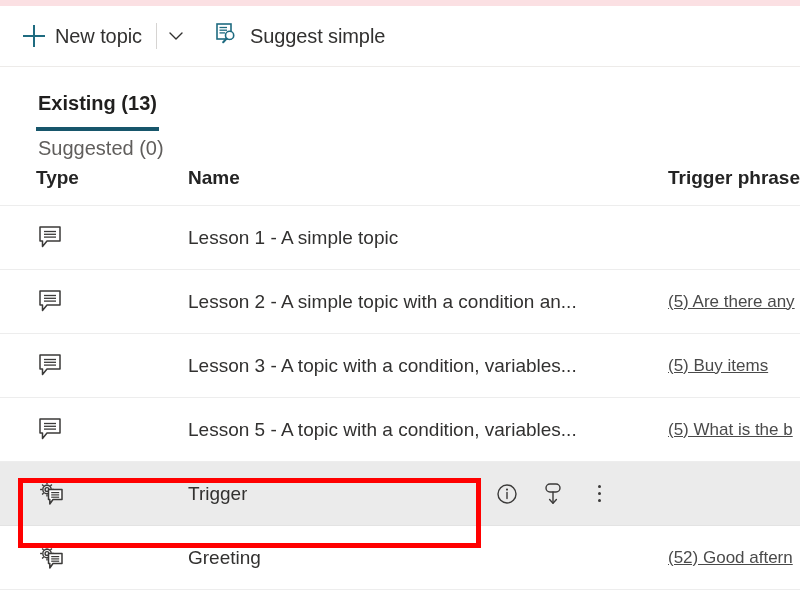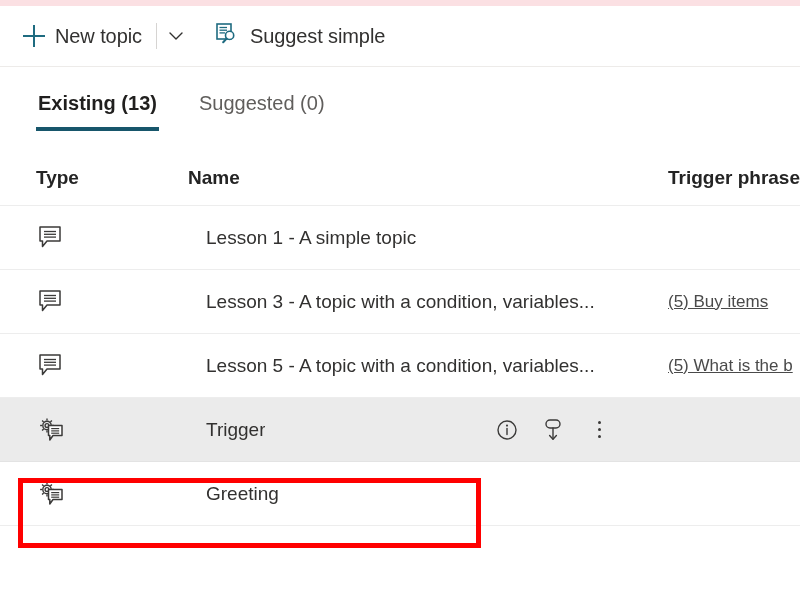--- a/index.html
+++ b/index.html
@@ -95,20 +95,21 @@
   
   .tabs {
     position: absolute;
     top: 86px; left: 0;
     width: 800px;
     height: 62px;
     display: flex;
     align-items: flex-start;
     padding-left: 36px;
     box-sizing: border-box;
+    flex-direction: column;
   }
   .tab {
     position: relative;
     background: transparent;
     border: none;
     padding: 6px 2px 16px 2px;
     margin-right: 38px;
     font-family: "Liberation Sans", sans-serif;
     font-size: 20px;
     color: #605e5c;
@@ -176,21 +177,20 @@
     font-weight: bold;
     color: #242424;
     white-space: nowrap;
     text-align: center;
   }
   .cell-name {
     font-size: 19px;
     color: #323130;
     white-space: nowrap;
     overflow: hidden;
-    margin-left: 18px;
   }
   .trigger-link {
     font-size: 17px;
     color: #4a4a4a;
     text-decoration: underline;
     white-space: nowrap;
     cursor: pointer;
   }
 
   
@@ -310,20 +310,38 @@
             <line x1="8" y1="11.3" x2="20" y2="11.3" stroke="#3b3a39" stroke-width="1.3"></line>
             <line x1="8" y1="14.1" x2="20" y2="14.1" stroke="#3b3a39" stroke-width="1.3"></line>
           </svg>
         </span>
       </div>
       <div class="col-name">
         <span class="cell-name">Lesson 1 - A simple topic</span>
       </div>
     </div>
 
+    <div class="row">
+      <div class="col-type">
+        <span class="type-icon">
+          <svg width="28" height="28" viewBox="0 0 28 28">
+            <path d="M4 4 H24 V18 H11 L6.5 23.5 V18 H4 Z" fill="none" stroke="#3b3a39" stroke-width="1.5" stroke-linejoin="round"></path>
+            <line x1="8" y1="8.5" x2="20" y2="8.5" stroke="#3b3a39" stroke-width="1.3"></line>
+            <line x1="8" y1="11.3" x2="20" y2="11.3" stroke="#3b3a39" stroke-width="1.3"></line>
+            <line x1="8" y1="14.1" x2="20" y2="14.1" stroke="#3b3a39" stroke-width="1.3"></line>
+          </svg>
+        </span>
+      </div>
+      <div class="col-name">
+        <span class="cell-name">Lesson 2 - A simple topic with a condition an...</span>
+      </div>
+      <div class="col-trigger">
+        <span class="trigger-link">(5) Are there any</span>
+      </div>
+    </div>
 
     <div class="row">
       <div class="col-type">
         <span class="type-icon">
           <svg width="28" height="28" viewBox="0 0 28 28">
             <path d="M4 4 H24 V18 H11 L6.5 23.5 V18 H4 Z" fill="none" stroke="#3b3a39" stroke-width="1.5" stroke-linejoin="round"></path>
             <line x1="8" y1="8.5" x2="20" y2="8.5" stroke="#3b3a39" stroke-width="1.3"></line>
             <line x1="8" y1="11.3" x2="20" y2="11.3" stroke="#3b3a39" stroke-width="1.3"></line>
             <line x1="8" y1="14.1" x2="20" y2="14.1" stroke="#3b3a39" stroke-width="1.3"></line>
           </svg>
@@ -431,19 +449,22 @@
             <path d="M12.5 10.5 H26 V20.5 H17 L13.8 25 V20.5 H12.5 Z" fill="#ffffff" stroke="#3b3a39" stroke-width="1.5" stroke-linejoin="round"></path>
             <line x1="15.2" y1="13.6" x2="23.2" y2="13.6" stroke="#3b3a39" stroke-width="1.2"></line>
             <line x1="15.2" y1="15.9" x2="23.2" y2="15.9" stroke="#3b3a39" stroke-width="1.2"></line>
             <line x1="15.2" y1="18.2" x2="23.2" y2="18.2" stroke="#3b3a39" stroke-width="1.2"></line>
           </svg>
         </span>
       </div>
       <div class="col-name">
         <span class="cell-name">Greeting</span>
       </div>
+      <div class="col-trigger">
+        <span class="trigger-link">(52) Good aftern</span>
+      </div>
     </div>
 
   </div>
 
   <div class="annotation-box"></div>
 
 </div>
 
 </body></html>

